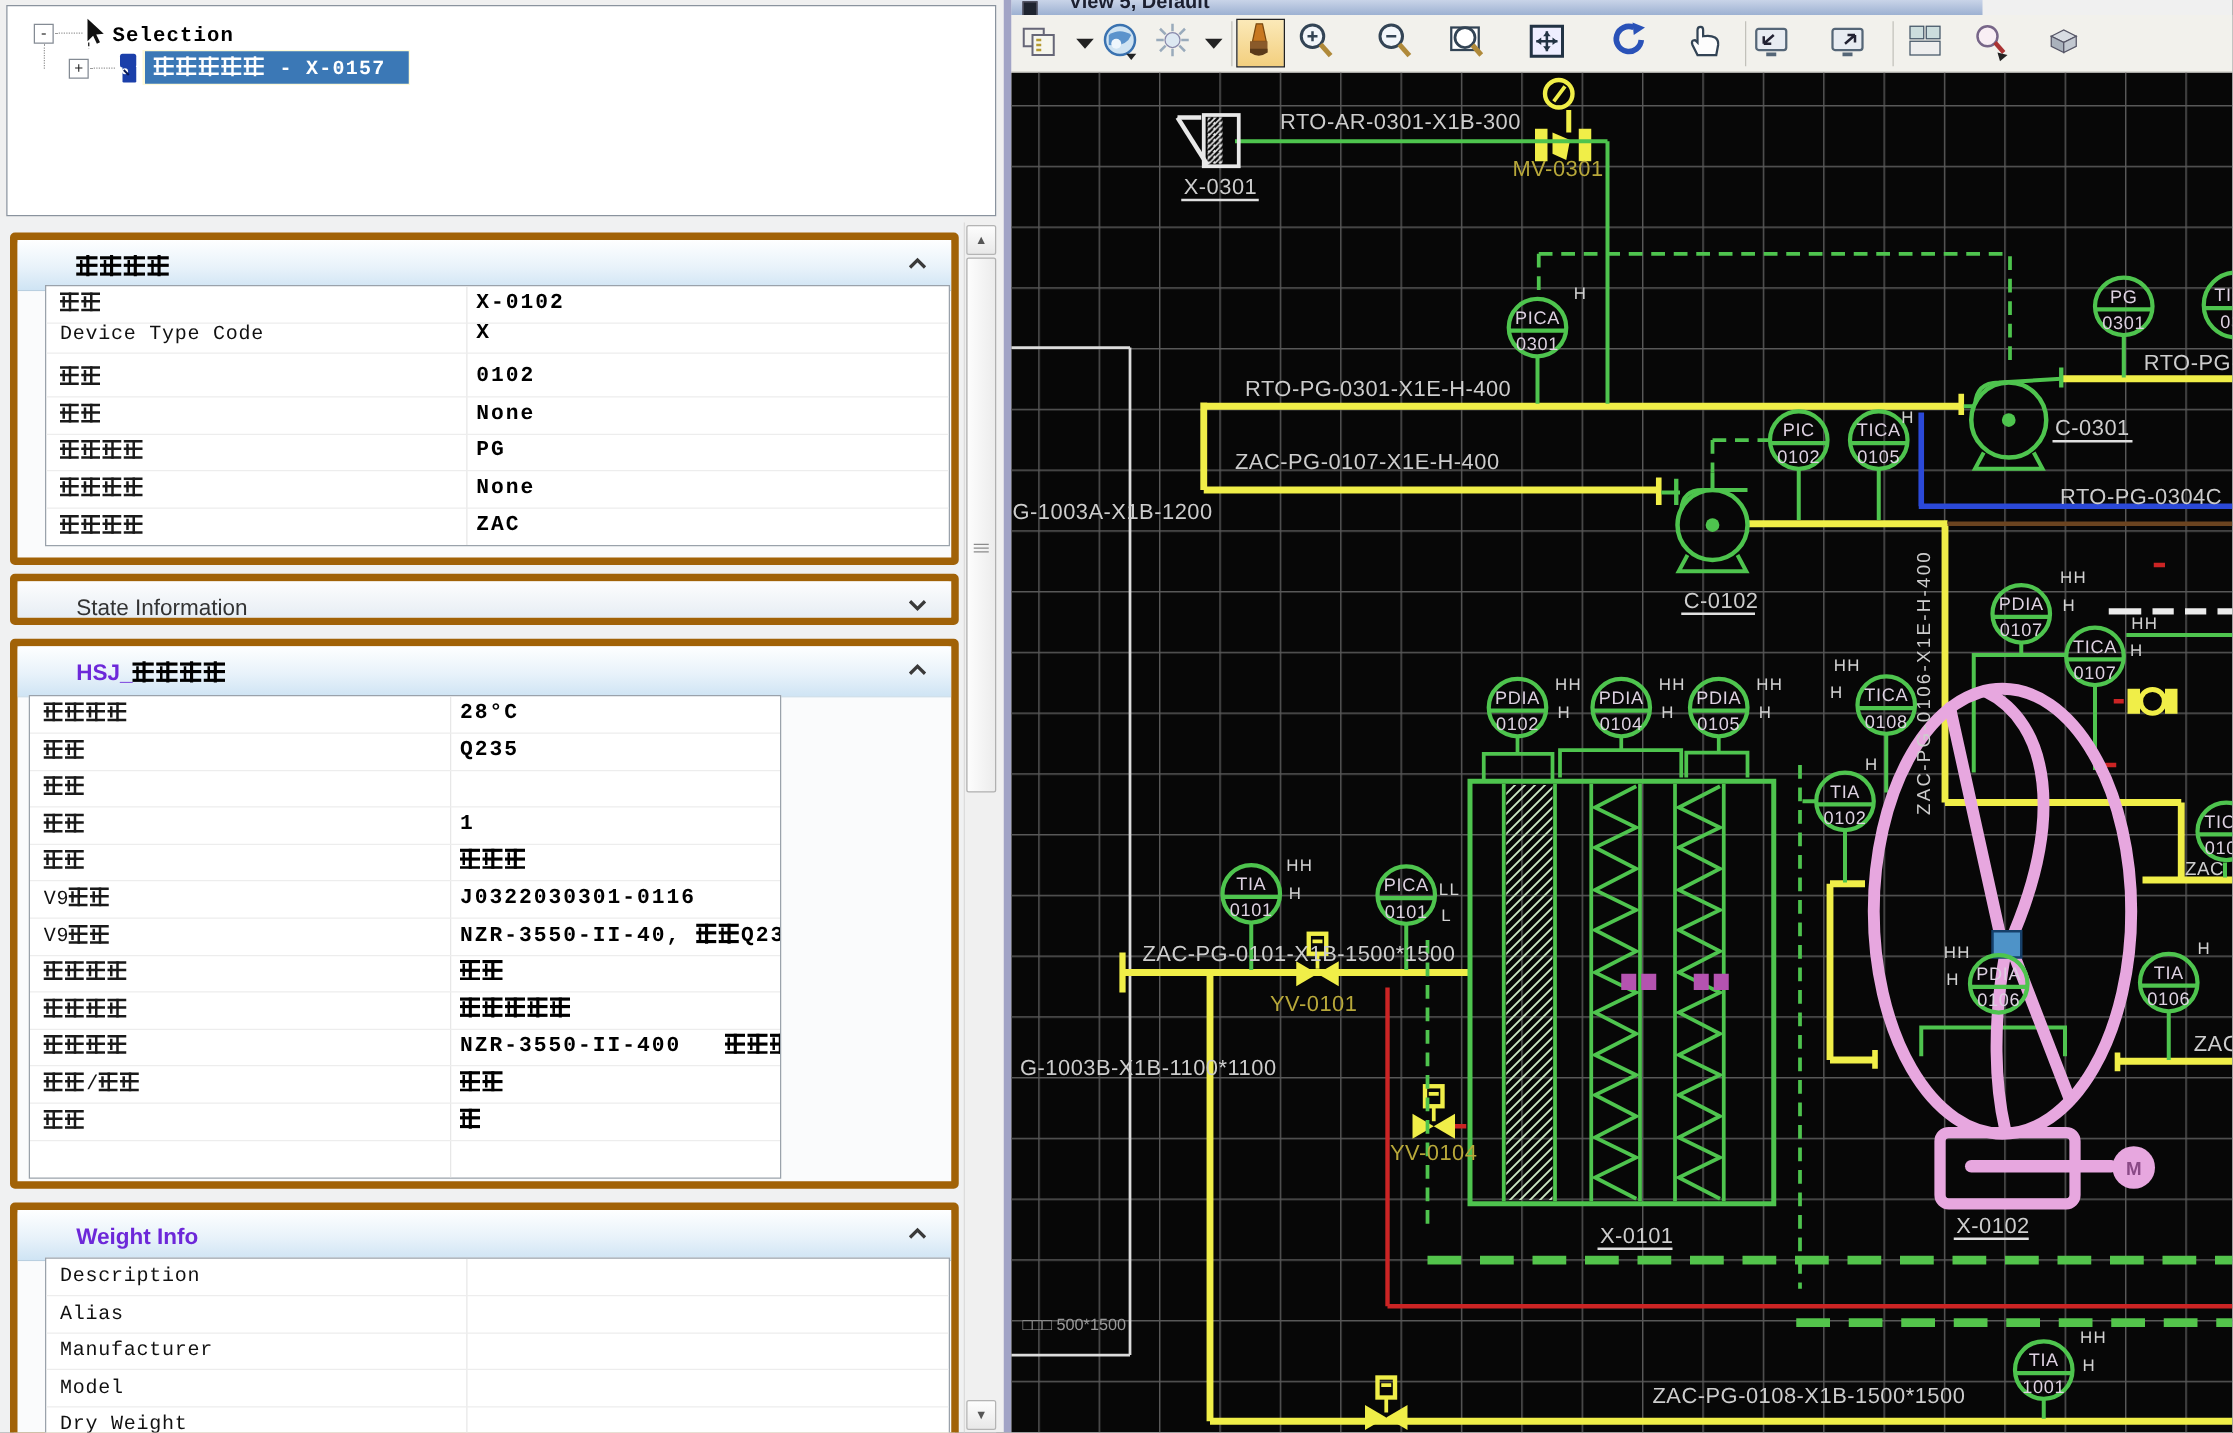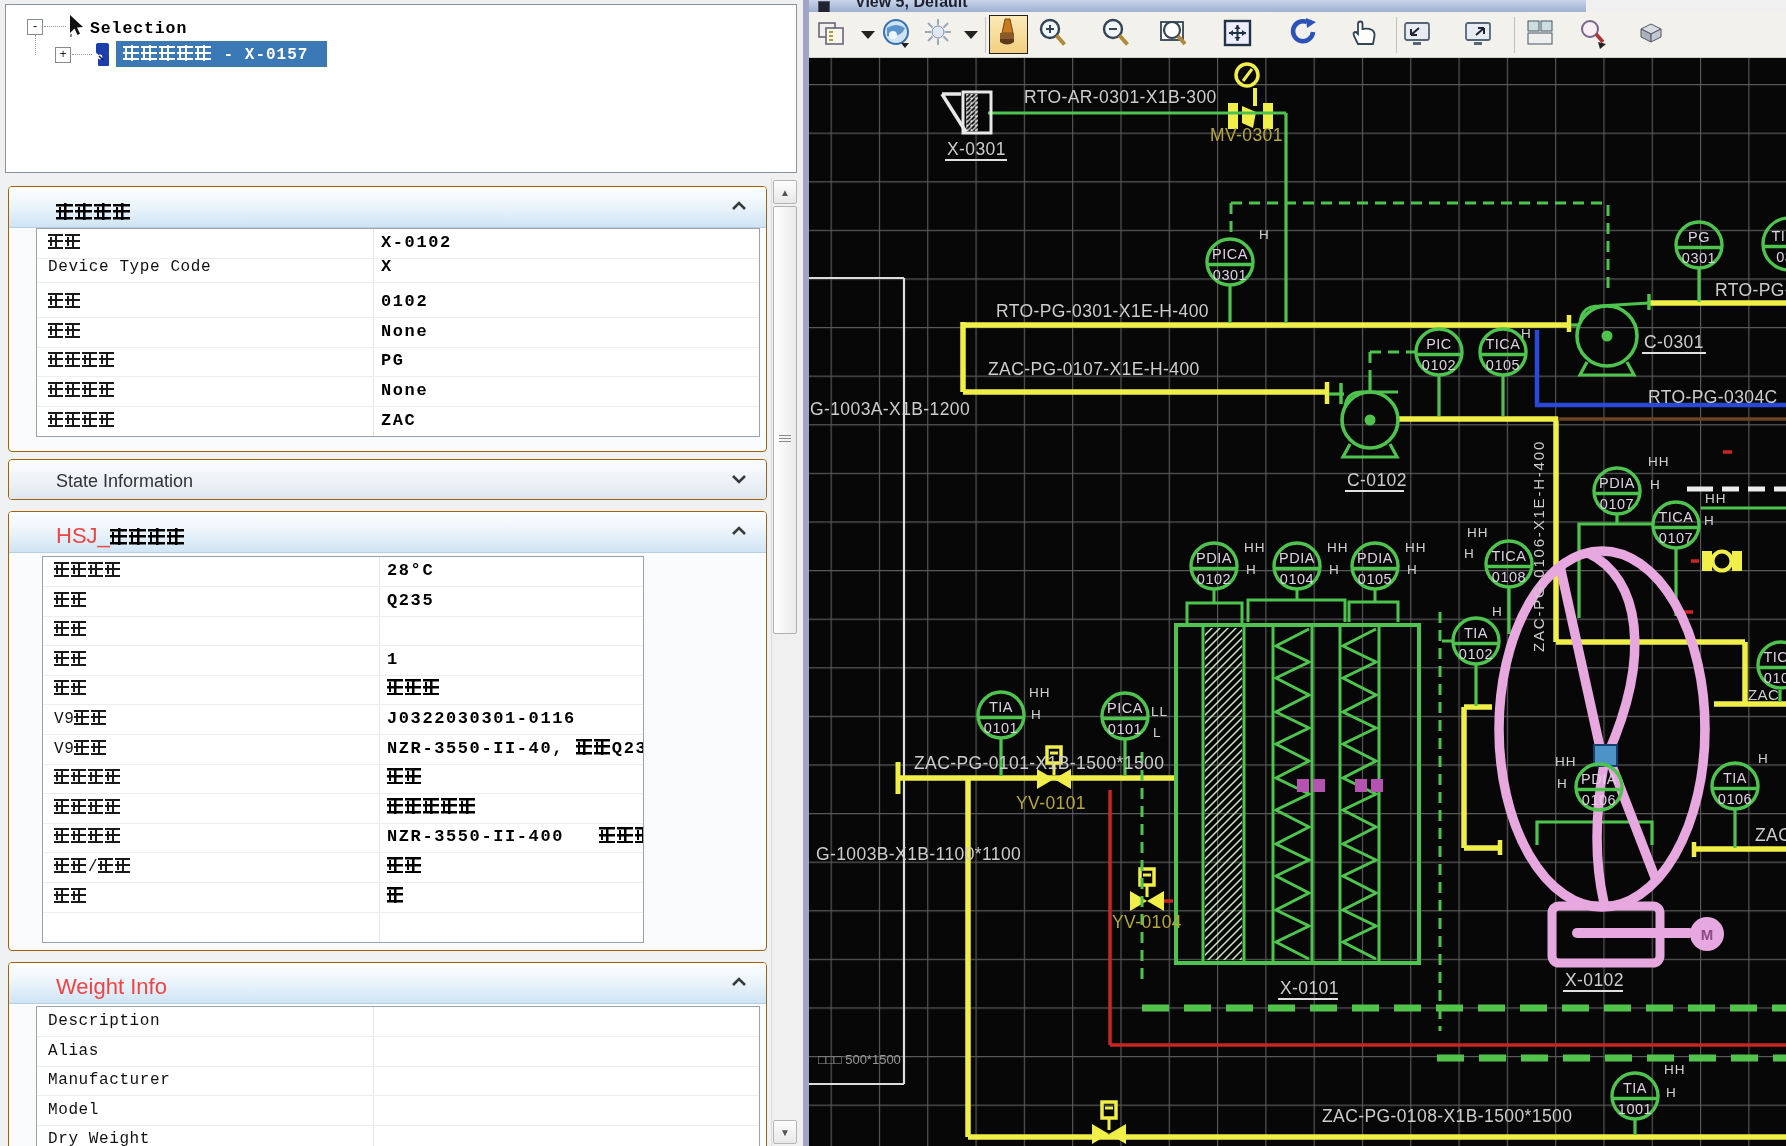--- a/index.html
+++ b/index.html
@@ -29,25 +29,25 @@
  linear-gradient(#fff 0 0) 0 1px/16px 2px no-repeat,
  linear-gradient(#fff 0 0) 0 7px/16px 2px no-repeat,
  linear-gradient(#fff 0 0) 0 13px/16px 2px no-repeat,
  linear-gradient(#fff 0 0) 7.5px 0/2px 16px no-repeat,
  linear-gradient(#fff 0 0) 2px 3px/2px 10px no-repeat}
 
 #tree{left:5px;top:4px;width:792px;height:169px;background:#fff;border:1px solid #8a939e}
 .mono{font-family:"Liberation Mono",monospace}
 #props{left:0;top:0;width:771px;height:1146px}
 #propbg{left:0;top:174px;width:771px;height:972px;background:#f0f1f2}
-.grp{position:absolute;border:1px solid #a16207;border-radius:4px;background:#fafbfc}
+.grp{position:absolute;border:6px solid #a16207;border-radius:4px;background:#fafbfc}
 .hdr{position:absolute;left:0;top:0;right:0;height:41px;border-radius:3px 3px 0 0;
  background:linear-gradient(#feffff,#e8f2fa 55%,#cfe4f4);border-bottom:1px solid #b9cfe0}
 .hdr2{background:linear-gradient(#fdfdfe,#ecf1f6 55%,#dde7f0)}
-.htxt{position:absolute;left:47px;top:11px;font-size:22px;font-weight:normal;color:#ef4444}
+.htxt{position:absolute;left:47px;top:11px;font-size:18px;font-weight:bold;color:#6d28d9}
 .tbl{position:absolute;background:#fff;border:1px solid #9aa2ab;overflow:hidden}
 .row{position:absolute;left:0;width:100%;height:30px;border-bottom:1px solid #ededed;font-size:17px}
 .lab{position:absolute;left:11px;top:5px;color:#111;letter-spacing:0.6px;font-family:"Liberation Mono",monospace;font-size:16px}
 .val{position:absolute;left:344px;top:4px;color:#000;font-family:"Liberation Mono",monospace;
  font-weight:bold;font-size:17px;letter-spacing:1.6px;white-space:nowrap}
 .vline{position:absolute;left:336px;top:0;bottom:0;width:1px;background:#e7e7e7}
 .chev{position:absolute;right:18px;top:13px}
 
 #sbar{left:771px;top:178px;width:26px;height:968px;background:#f0f0f0;border-left:1px solid #dcdcdc}
 .sbtn{position:absolute;left:1px;width:24px;height:24px;background:linear-gradient(#fdfdfd,#e8e8e8);
@@ -129,21 +129,21 @@
           <path d="M3 3 L9 9 L15 3" stroke="#3a3a3a" stroke-width="2.6" fill="none"></path>
         </svg>
       </div>
       <div class="grp" style="left:8px;top:511px;width:759px;height:440px">
         <div class="hdr"></div>
         <div class="htxt">HSJ_<span class="cb"></span><span class="cb"></span><span class="cb"></span><span class="cb"></span></div>
         <svg class="chev" width="18" height="12">
           <path d="M3 9 L9 3 L15 9" stroke="#3a3a3a" stroke-width="2.6" fill="none"></path>
         </svg>
       </div>
-      <div class="tbl abs" style="left:42px;top:556px;width:602px;height:387px">
+      <div class="tbl abs" style="left:23px;top:556px;width:602px;height:387px">
         <div class="vline"></div>
         <div class="row" style="top:0.0px">
           <span class="lab"><span class="c"></span><span class="c"></span><span class="c"></span><span class="c"></span></span>
           <span class="val">28°C</span>
         </div>
         <div class="row" style="top:29.6px">
           <span class="lab"><span class="c"></span><span class="c"></span></span>
           <span class="val">Q235</span>
         </div>
         <div class="row" style="top:59.2px">

